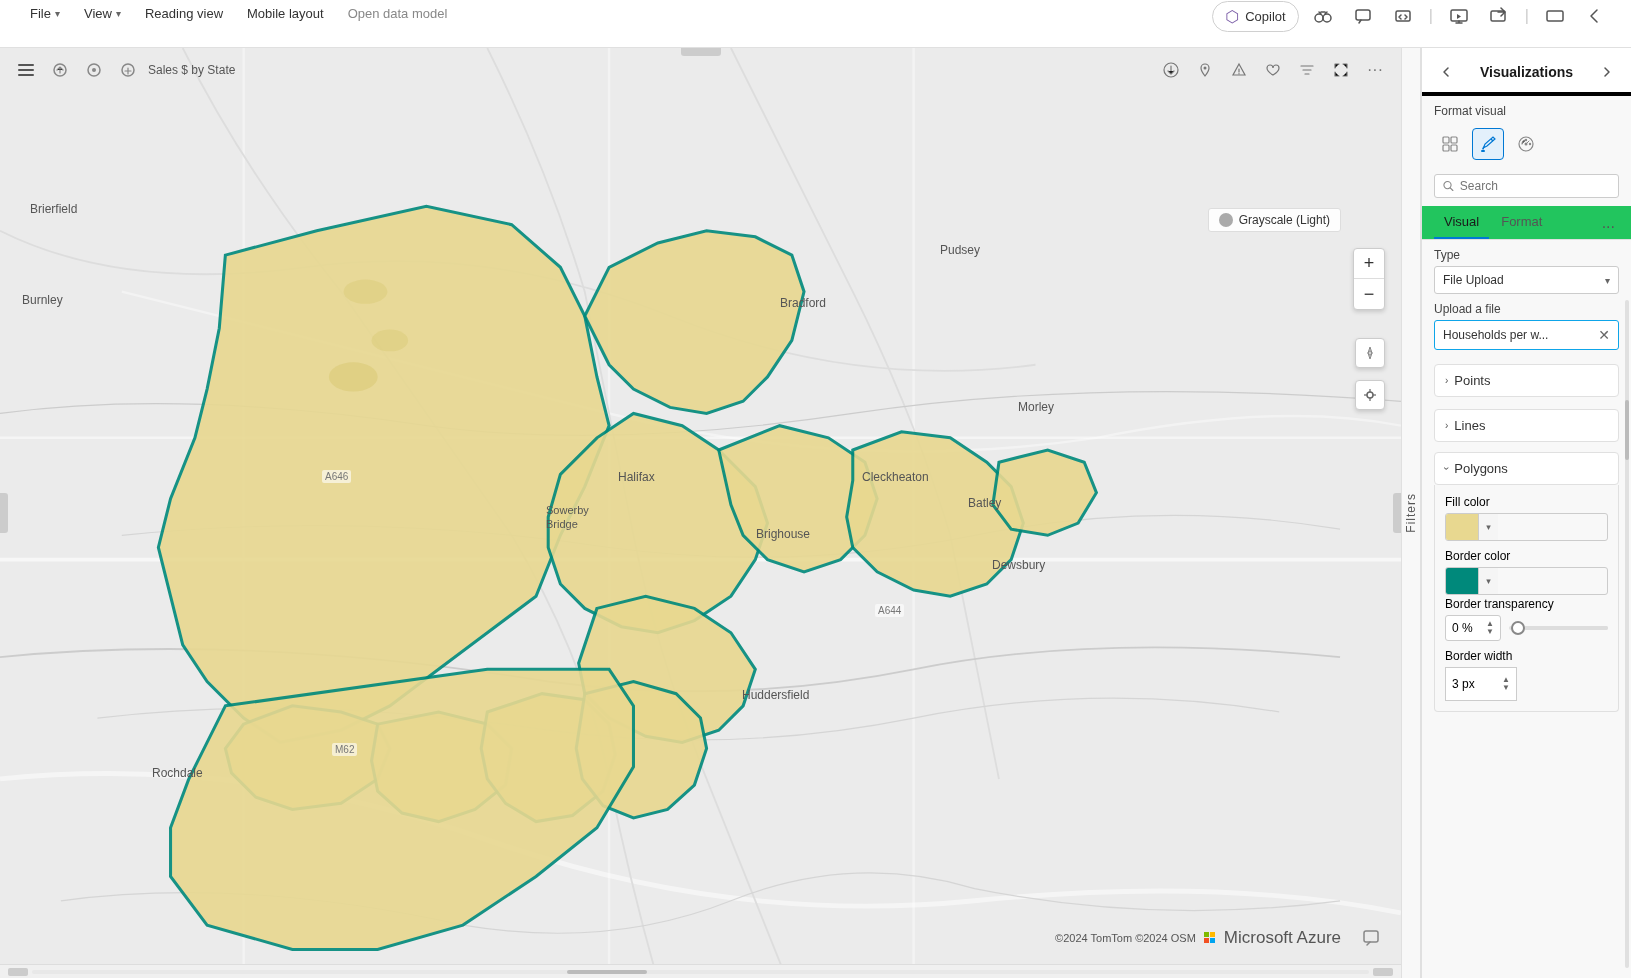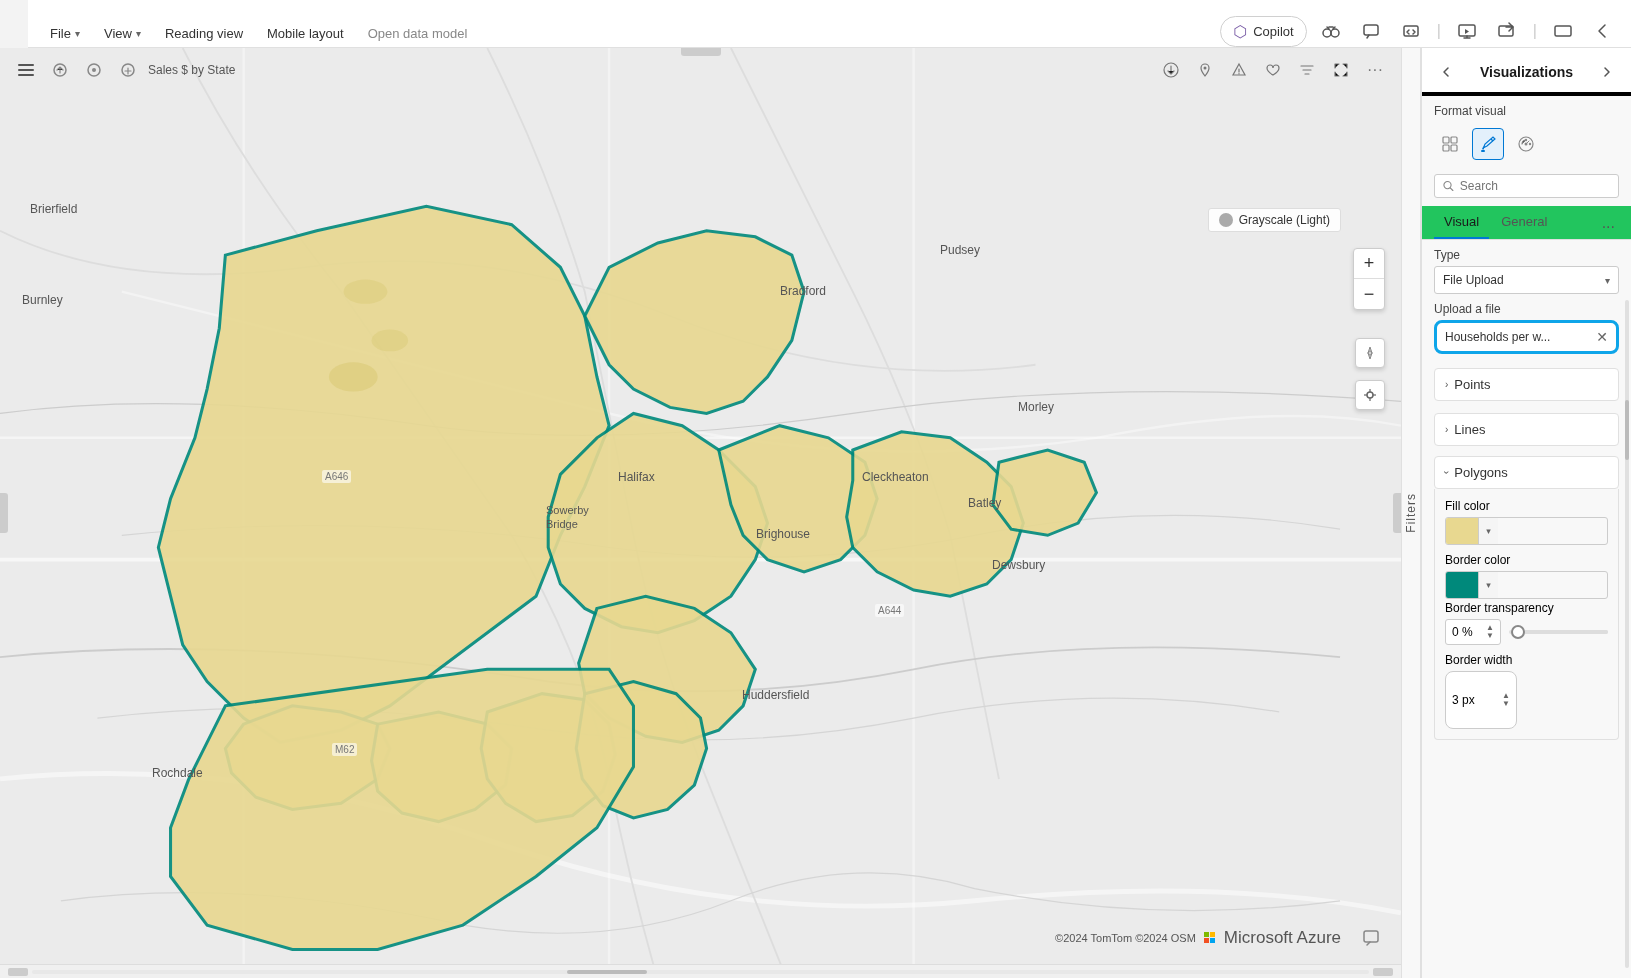--- a/index.html
+++ b/index.html
@@ -4,24 +4,23 @@
   <style>
     * { box-sizing: border-box; margin: 0; padding: 0; }
     body { font-family: 'Segoe UI', Arial, sans-serif; background: #f3f3f3; width: 1631px; height: 978px; overflow: hidden; font-size: 13px; }
 
     
     .topbar {
       height: 48px;
       background: #fff;
       border-bottom: 1px solid #e0e0e0;
       display: flex;
-      align-items: flex-end;
-      padding: 0 12px;
+      align-items: flex-start;
+      padding: 0 20px;
       gap: 4px;
-      margin-left: 28px;
     }
     .topbar-item {
       padding: 6px 10px;
       cursor: pointer;
       color: #333;
       font-size: 13px;
       display: flex;
       align-items: center;
       gap: 4px;
       border-radius: 4px;
@@ -332,22 +331,22 @@
       cursor: pointer;
       font-size: 12px;
       color: #333;
     }
     .dropdown-arrow { font-size: 10px; color: #666; }
 
     
     .viz-upload-field {
       display: flex;
       align-items: center;
-      border: 3px solid #0ea5e9;
-      border-radius: 8px;
+      border: 1px solid #0ea5e9;
+      border-radius: 3px;
       background: #fff;
       padding: 6px 8px;
       font-size: 12px;
       color: #333;
       gap: 4px;
     }
     .upload-text { flex: 1; overflow: hidden; text-overflow: ellipsis; white-space: nowrap; }
     .upload-clear {
       cursor: pointer;
       color: #666;
@@ -443,23 +442,23 @@
       top: -5px;
       left: 2px;
     }
 
     
     .border-width-row {}
     .border-width-field {
       display: flex;
       align-items: center;
       border: 1px solid #ccc;
-      border-radius: 8px;
-      background: #fff;
-      padding: 20px 6px;
+      border-radius: 0;
+      background: #fff;
+      padding: 8px 6px;
       font-size: 12px;
       width: 72px;
       justify-content: space-between;
     }
 
     
     .viz-panel::-webkit-scrollbar { width: 6px; }
     .viz-panel::-webkit-scrollbar-track { background: #f0f0f0; }
     .viz-panel::-webkit-scrollbar-thumb { background: #ccc; border-radius: 3px; }
 
@@ -671,21 +670,21 @@
 
       <polygon points="185,540 400,510 500,510 520,540 520,590 490,640 440,680 380,720 310,740 240,740 170,720 140,680 140,640 155,600 170,570" fill="#e8d890" stroke="#00897B" stroke-width="2.5" opacity="0.9"></polygon>
 
       <ellipse cx="290" cy="270" rx="20" ry="12" fill="#d8c870" opacity="0.5"></ellipse>
       <ellipse cx="320" cy="240" rx="15" ry="9" fill="#d8c870" opacity="0.4"></ellipse>
       <ellipse cx="300" cy="200" rx="18" ry="10" fill="#d8c870" opacity="0.4"></ellipse>
     </svg>
 
     <div class="city-label" style="left:30px; top:154px;">Brierfield</div>
     <div class="city-label" style="left:22px; top:245px;">Burnley</div>
-    <div class="city-label" style="left:780px; top:236px;">Bradford</div>
+    <div class="city-label" style="left:780px; top:248px;">Bradford</div>
     <div class="city-label" style="left:940px; top:195px;">Pudsey</div>
     <div class="city-label" style="left:1018px; top:352px;">Morley</div>
     <div class="city-label" style="left:618px; top:422px;">Halifax</div>
     <div class="city-label" style="left: 546px; top: 455px; position: absolute; font-size: 11px; color: rgb(85, 85, 85); font-weight: 500; line-height: 1.3;">Sowerby<br>Bridge</div>
     <div class="city-label" style="left:756px; top:479px;">Brighouse</div>
     <div class="city-label" style="left:862px; top:422px;">Cleckheaton</div>
     <div class="city-label" style="left:968px; top:448px;">Batley</div>
     <div class="city-label" style="left:992px; top:510px;">Dewsbury</div>
     <div class="city-label" style="left:742px; top:640px;">Huddersfield</div>
     <div class="city-label" style="left:152px; top:718px;">Rochdale</div>
@@ -821,21 +820,21 @@
         <line x1="8" y1="8" x2="11" y2="11" stroke="#888" stroke-width="1.2" stroke-linecap="round"></line>
       </svg>
       <input type="text" placeholder="Search" style="">
     </div>
 
     <div class="viz-tabs">
       <div class="viz-tab active">
         <span>Visual</span>
       </div>
       <div class="viz-tab">
-        <span>General</span>
+        <span>Format</span>
       </div>
       <div class="viz-tab-more">
         <span>...</span>
       </div>
     </div>
 
     <div class="viz-section">
       <div class="viz-field-label">
         <span>Type</span>
       </div>

